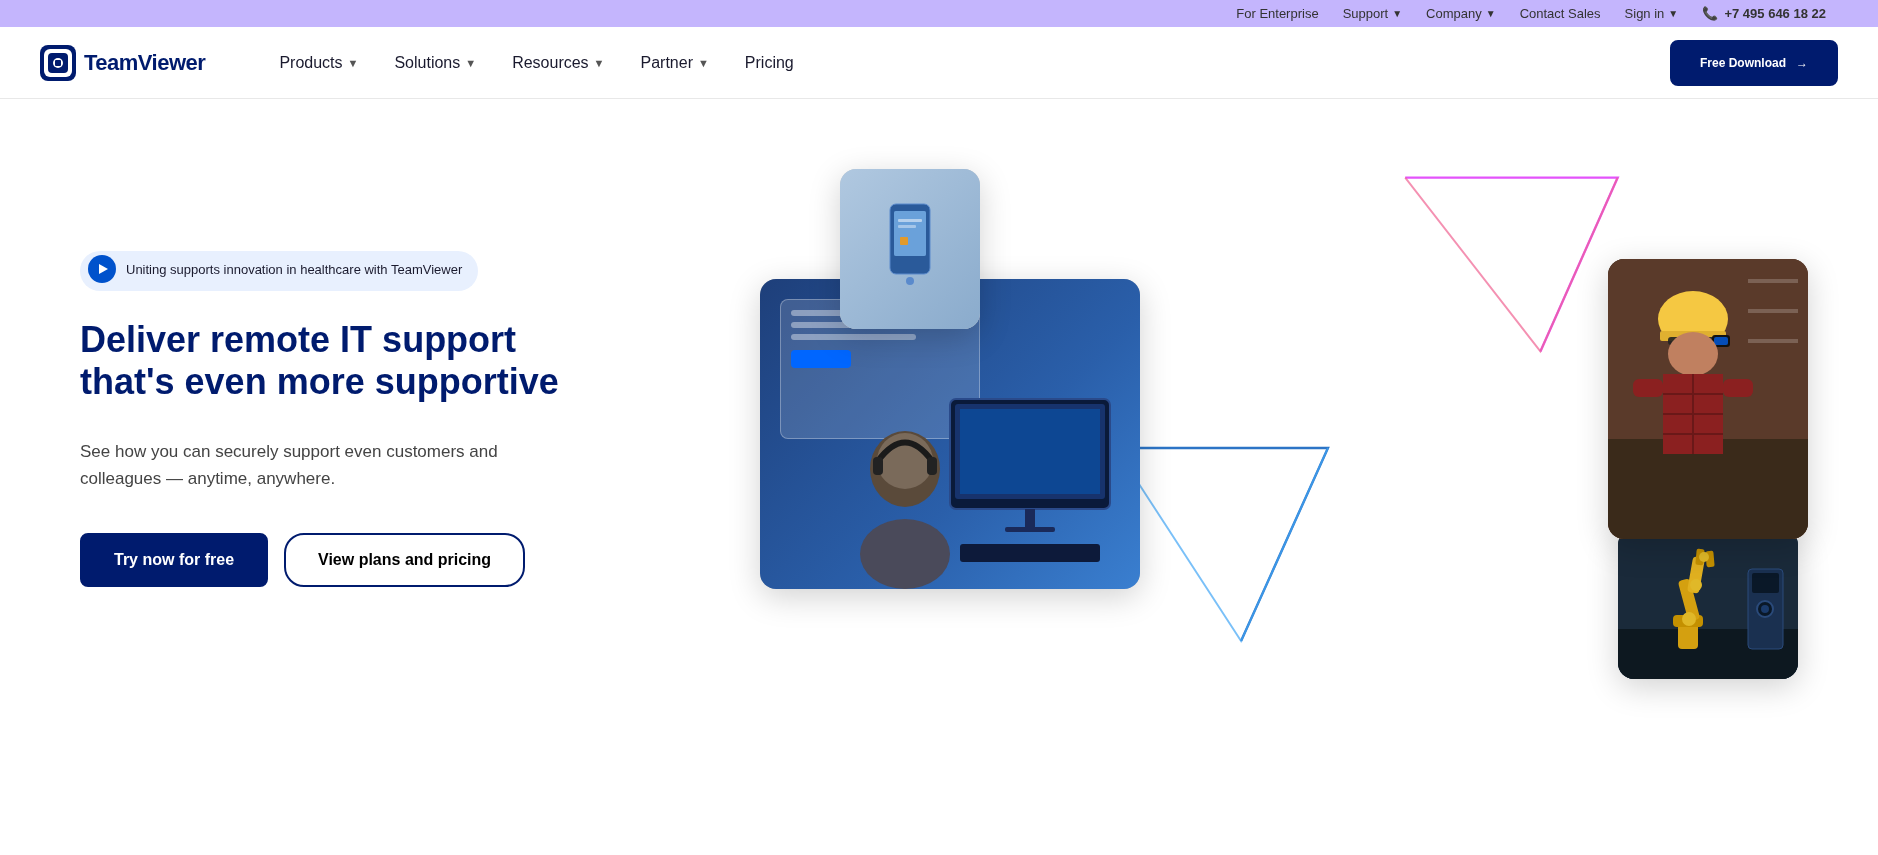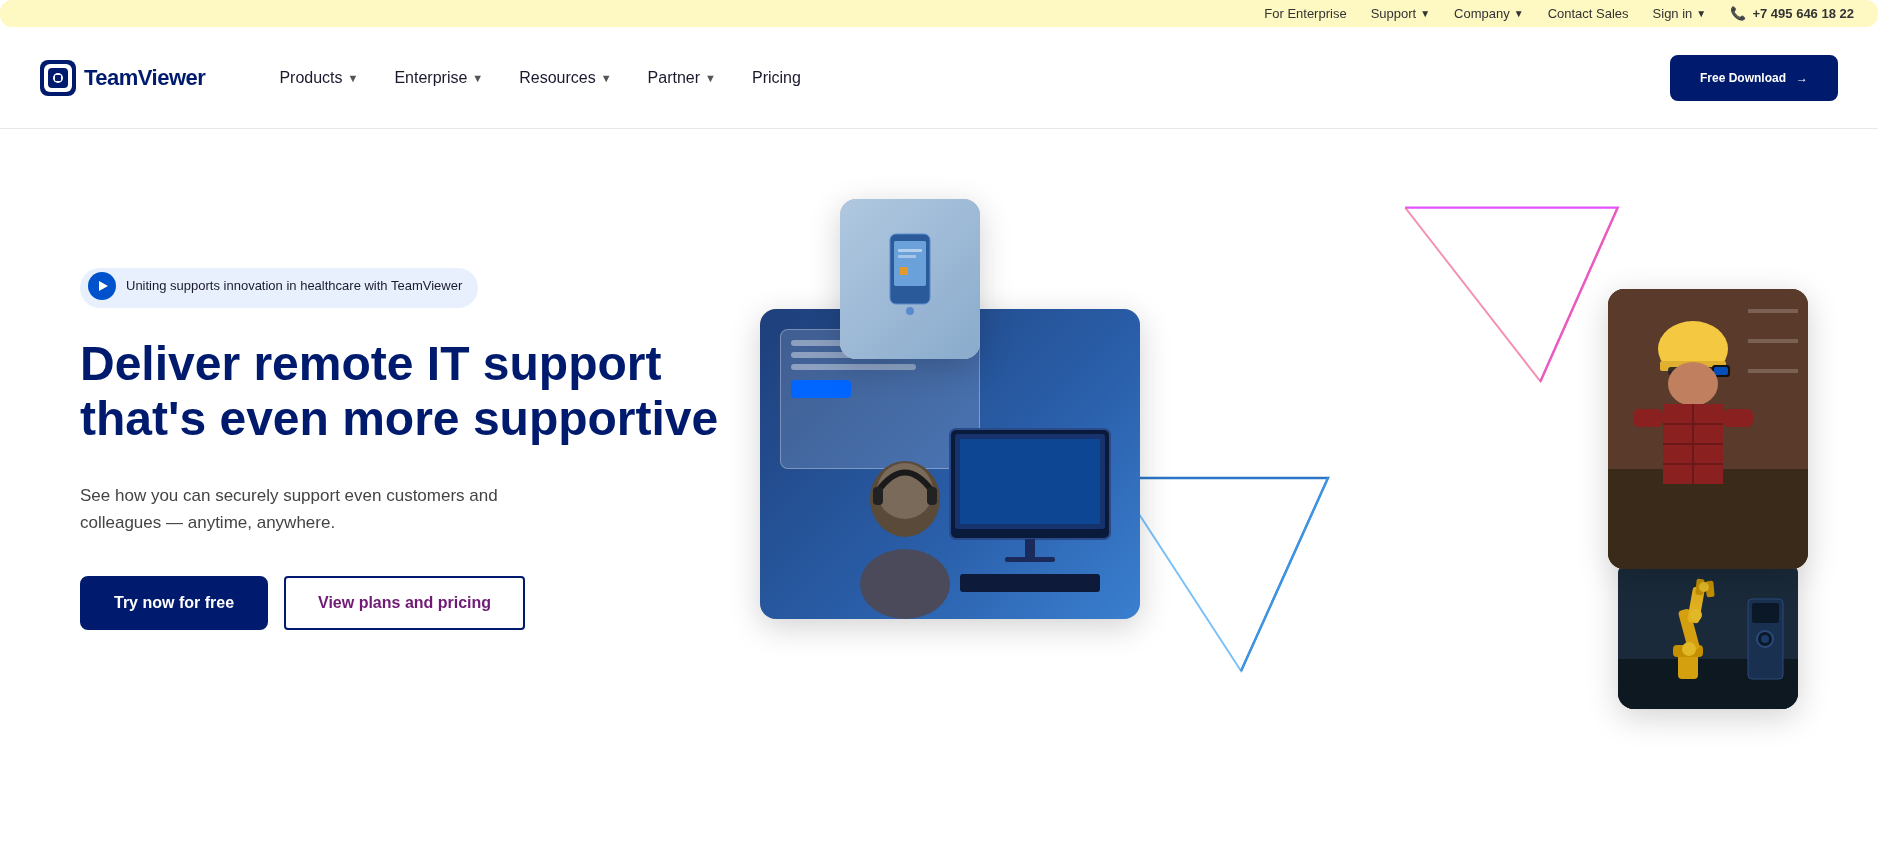--- a/index.html
+++ b/index.html
@@ -1,28 +1,27 @@
 <!DOCTYPE html>
 <html><head>
   <meta charset="utf-8">
   <style>
     * { margin: 0; padding: 0; box-sizing: border-box; }
     body { font-family: 'Segoe UI', Arial, sans-serif; background: #fff; overflow-x: hidden; }
 
     
     .topbar {
-      background: #fef9c3;
+      background: #c4b5fd;
       display: flex;
       justify-content: flex-end;
       align-items: center;
-      padding: 6px 24px;
+      padding: 6px 52px;
       gap: 24px;
       font-size: 13px;
       color: #333;
-      border-radius: 12px;
     }
     .topbar a, .topbar span {
       color: #333;
       text-decoration: none;
       cursor: pointer;
       display: flex;
       align-items: center;
       gap: 4px;
     }
     .topbar .dropdown-arrow {
@@ -33,21 +32,21 @@
       align-items: center;
       gap: 6px;
       font-weight: 600;
     }
 
     
     .navbar {
       display: flex;
       align-items: center;
       padding: 0 40px;
-      height: 102px;
+      height: 72px;
       border-bottom: 1px solid #e8e8e8;
       background: #fff;
     }
     .logo {
       display: flex;
       align-items: center;
       gap: 8px;
       text-decoration: none;
       margin-right: 60px;
       flex-shrink: 0;
@@ -140,21 +139,21 @@
       border-top: 5px solid transparent;
       border-bottom: 5px solid transparent;
       margin-left: 2px;
     }
     .hero-badge-text {
       font-size: 13px;
       color: #1a1a2e;
       font-weight: 400;
     }
     .hero-title {
-      font-size: 48px;
+      font-size: 36px;
       font-weight: 800;
       color: #001b6e;
       line-height: 1.15;
       margin-bottom: 36px;
     }
     .hero-subtitle {
       font-size: 17px;
       color: #444;
       line-height: 1.6;
       margin-bottom: 40px;
@@ -170,24 +169,24 @@
       color: #fff;
       border: 2px solid #001b6e;
       padding: 16px 32px;
       border-radius: 8px;
       font-size: 16px;
       font-weight: 700;
       cursor: pointer;
     }
     .btn-secondary {
       background: transparent;
-      color: #701a75;
+      color: #000000;
       border: 2px solid #001b6e;
       padding: 14px 32px;
-      border-radius: 4px;
+      border-radius: 20px;
       font-size: 16px;
       font-weight: 600;
       cursor: pointer;
     }
 
     
     .hero-visual {
       flex: 1;
       position: relative;
       min-height: 560px;
@@ -331,21 +330,21 @@
     </svg>
     <span class="logo-text">TeamViewer</span>
   </a>
 
   <div class="nav-links">
     <div class="nav-item">
       <span>Products</span>
       <span class="arrow">▼</span>
     </div>
     <div class="nav-item">
-      <span>Enterprise</span>
+      <span>Solutions</span>
       <span class="arrow">▼</span>
     </div>
     <div class="nav-item">
       <span>Resources</span>
       <span class="arrow">▼</span>
     </div>
     <div class="nav-item">
       <span>Partner</span>
       <span class="arrow">▼</span>
     </div>

